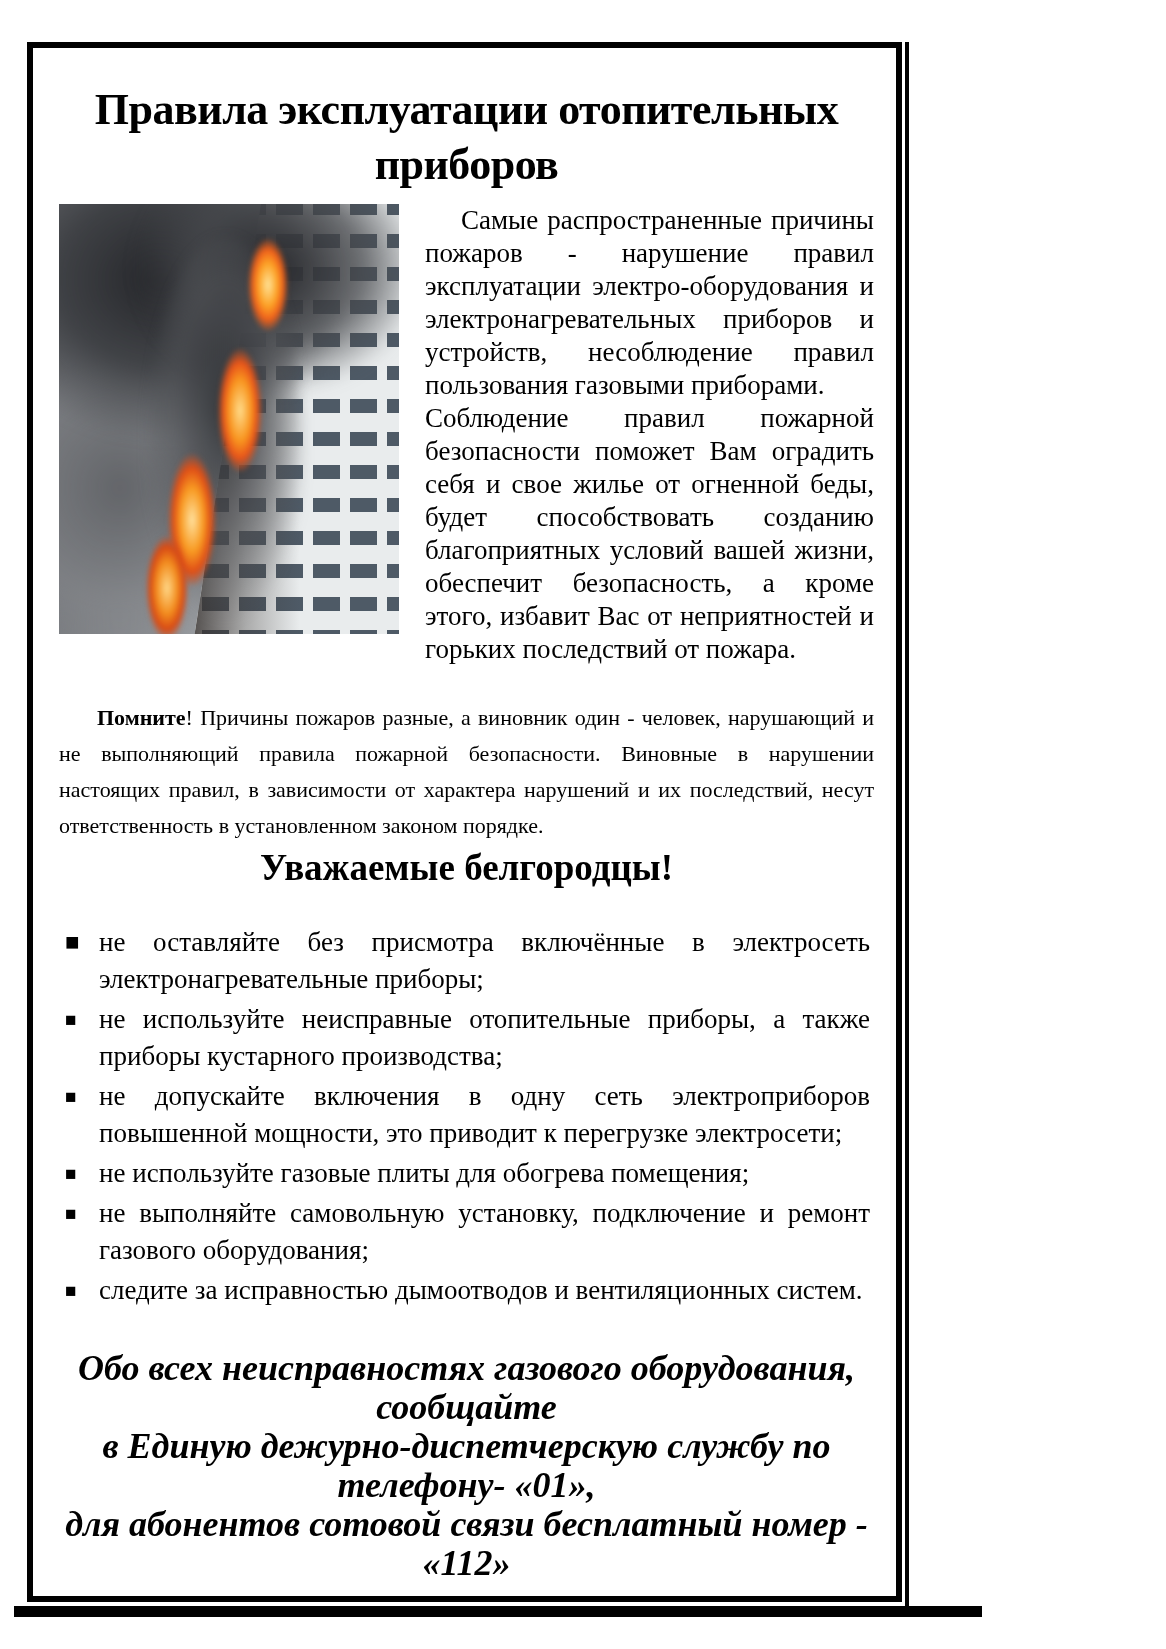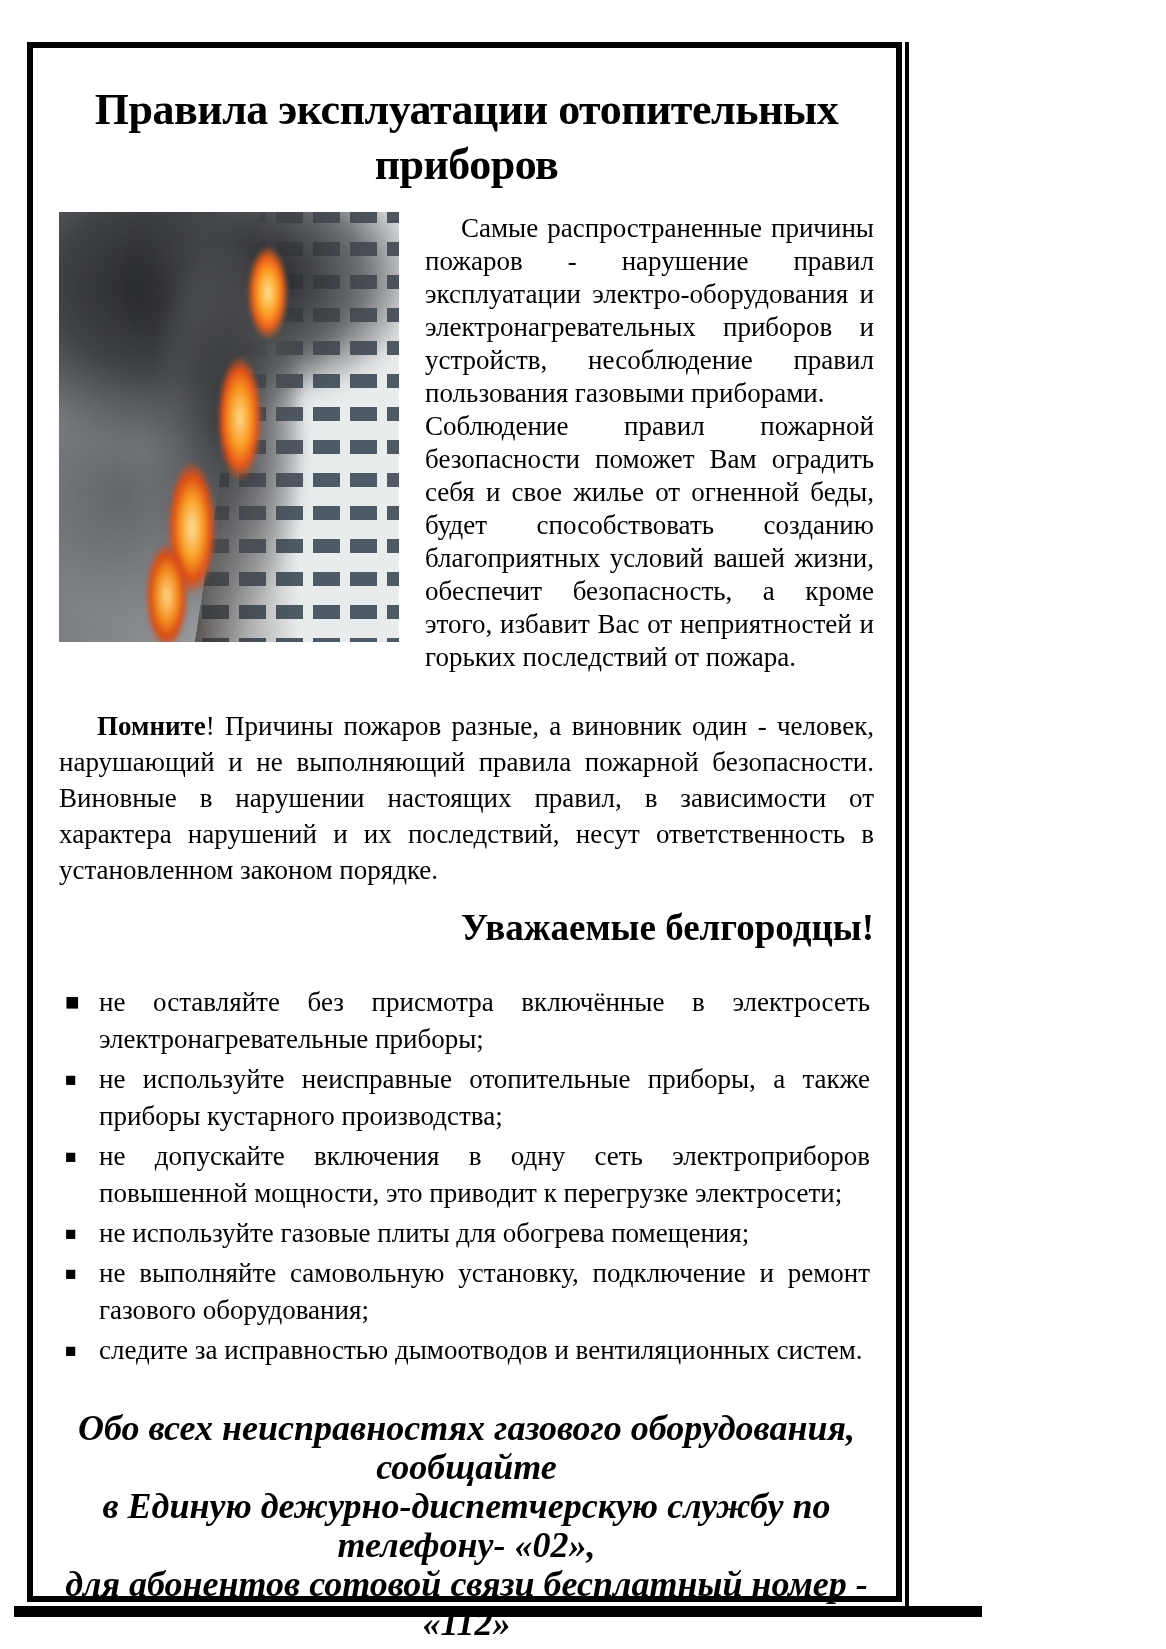--- a/index.html
+++ b/index.html
@@ -29,21 +29,21 @@
     background:#000;
   }
   .inner{padding:34px 22px 0 26px;}
 
   .title{
     margin:0;text-align:center;
     font-size:44px;font-weight:bold;line-height:1.25;
     letter-spacing:-0.5px;
   }
 
-  .intro{display:flex;gap:26px;margin-top:20px;align-items:flex-start;}
+  .intro{display:flex;gap:26px;margin-top:12px;align-items:flex-start;}
   .intro-text{flex:1;font-size:27px;line-height:33px;text-align:justify;}
   .intro-text p{margin:0;}
   .intro-text p.p1{text-indent:36px;}
 
   
   .photo{
     position:relative;flex:0 0 auto;
     width:340px;height:430px;overflow:hidden;
     background:linear-gradient(100deg,#6a6c70 0%,#8d9094 40%,#b9bdc1 72%,#d8dbde 100%);
   }
@@ -69,24 +69,24 @@
   .flame-1{top:22px;left:188px;width:42px;height:105px;
     background:radial-gradient(50% 46% at 50% 56%,#ffe49a,#fca125 45%,#ef611b 72%,rgba(200,60,20,0) 98%);}
   .flame-2{top:128px;left:158px;width:46px;height:140px;
     background:radial-gradient(50% 46% at 50% 56%,#ffdd8d,#f8951f 48%,#e8551a 74%,rgba(190,55,18,0) 98%);}
   .flame-3{top:232px;left:108px;width:50px;height:150px;
     background:radial-gradient(50% 46% at 50% 56%,#ffe2a0,#f89a22 46%,#e04f16 75%,rgba(180,50,15,0) 98%);}
   .flame-4{top:318px;left:86px;width:44px;height:118px;
     background:radial-gradient(50% 46% at 50% 56%,#ffd98a,#f28c1e 48%,#d84a14 76%,rgba(170,45,12,0) 98%);}
 
   
-  .reminder{margin:34px 0 0 0;font-size:27px;line-height:36px;text-align:justify;text-indent:38px;}
+  .reminder{margin:34px 0 0 0;font-size:22px;line-height:36px;text-align:justify;text-indent:38px;}
   .reminder b{font-weight:bold;}
 
-  .appeal{margin-top:16px;text-align:right;font-weight:bold;font-size:37px;line-height:48px;}
+  .appeal{text-align:center;font-weight:bold;font-size:37px;line-height:48px;}
   .appeal div{white-space:nowrap;}
 
   
   .rules{margin:32px 0 0 0;padding:0 4px 0 0;list-style:none;}
   .rule{display:flex;align-items:flex-start;font-size:27px;line-height:37px;text-align:justify;margin:0 0 3px 0;}
   .bullet{flex:0 0 auto;width:34px;font-size:19px;line-height:37px;text-align:left;padding-left:6px;}
   .rule:first-child .bullet{font-size:24px;}
   .rule-text{flex:1;}
 
   
@@ -151,19 +151,19 @@
           <span class="rule-text">не выполняйте самовольную установку, подключение и ремонт газового оборудования;</span>
         </li>
         <li class="rule">
           <span class="bullet">■</span>
           <span class="rule-text">следите за исправностью дымоотводов и вентиляционных систем.</span>
         </li>
       </ul>
 
       <div class="hotline">
         <div>Обо всех неисправностях газового оборудования, сообщайте</div>
-        <div>в Единую дежурно-диспетчерскую службу по телефону- «02»,</div>
+        <div>в Единую дежурно-диспетчерскую службу по телефону- «01»,</div>
         <div>для абонентов сотовой связи бесплатный номер - «112»</div>
       </div>
 
     </div>
   </div>
 </div>
 
 </body></html>

